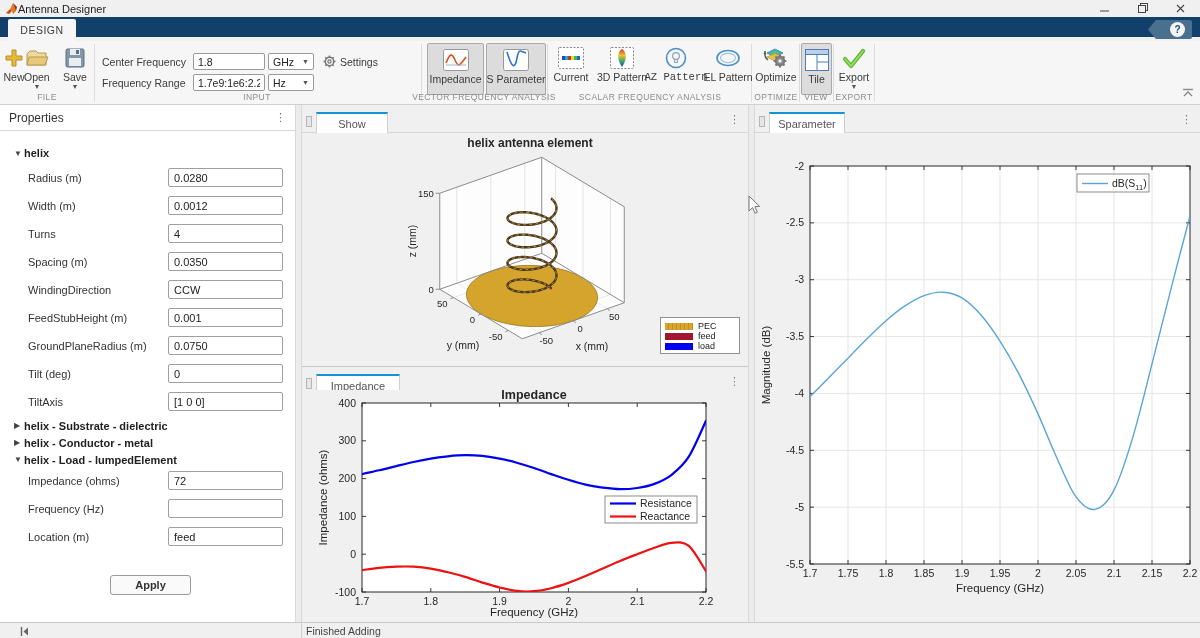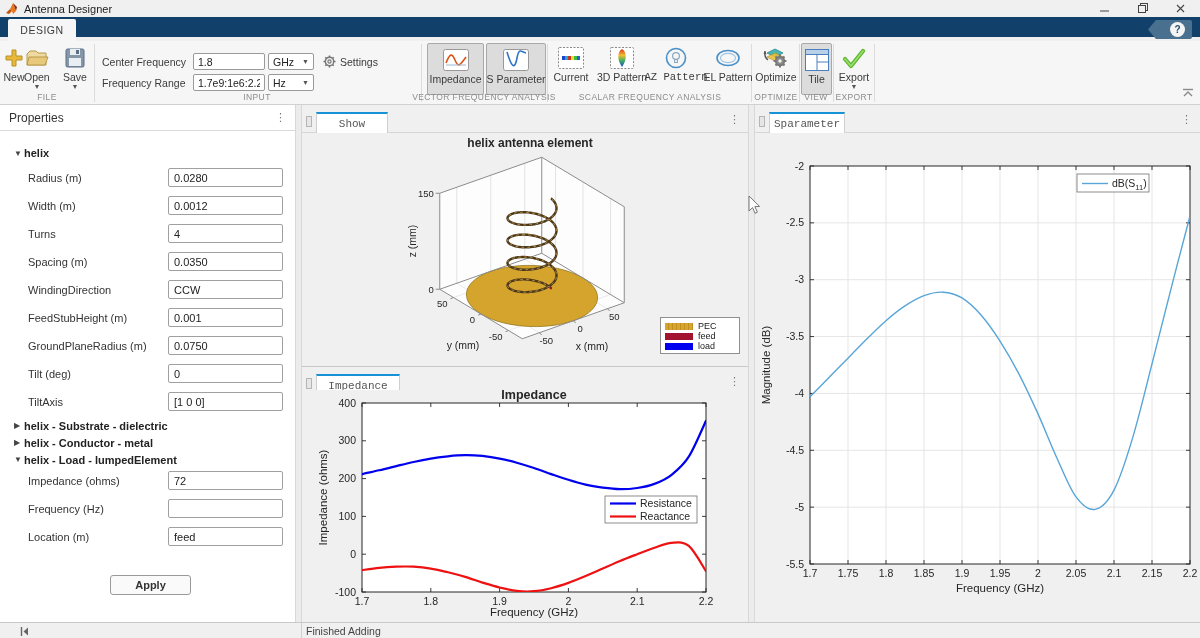--- a/index.html
+++ b/index.html
@@ -2,21 +2,21 @@
 <html><head>
 <meta charset="utf-8">
 <style>
   * { margin:0; padding:0; box-sizing:border-box; }
   html,body { width:1200px; height:638px; overflow:hidden; }
   body { position:relative; font-family:"Liberation Sans","DejaVu Sans",sans-serif; background:#f0f0f0; color:#333; }
   .abs { position:absolute; }
 
   
   #titlebar { left:0; top:0; width:1200px; height:17px; background:#f0f0f0; display:flex; align-items:center; }
-  #titlebar .title { font-size:11px; color:#222; margin-left:6px; }
+  #titlebar .title { font-size:11px; color:#222; }
   #win-controls { position:absolute; right:0; top:0; height:17px; display:flex; }
   .win-btn { width:38px; height:17px; display:flex; align-items:center; justify-content:center; color:#444; font-size:10px; }
 
   
   #ribbon-tabs { left:0; top:17px; width:1200px; height:20px; background:#11406b; }
   #design-tab { position:absolute; left:8px; top:2px; width:68px; height:22px; background:#f6f6f6; display:flex; align-items:center; justify-content:center; font-size:10.5px; letter-spacing:.5px; color:#3b3b3b; border-radius:2px 2px 0 0; }
   #help-tag { position:absolute; right:8px; top:3px; width:44px; height:19px; background:#49708f; clip-path:polygon(0 50%,18% 0,100% 0,100% 100%,18% 100%); display:flex; align-items:center; justify-content:flex-end; border-radius:2px; }
   #help-circle { width:15px; height:15px; margin-right:7px; background:#f4f4f4; border-radius:50%; display:flex; align-items:center; justify-content:center; font-size:10px; font-weight:bold; color:#1c4c74; }
 
   
@@ -42,21 +42,21 @@
   .prop-group .arr { font-size:8px; color:#444; width:10px; }
   .prop-row { position:relative; height:28px; }
   .prop-row .pl { position:absolute; left:28px; top:7px; font-size:11px; color:#333; white-space:nowrap;text-align:center; }
   .prop-row input { position:absolute; left:168px; top:3px; width:115px; height:19px; border:1px solid #a0a0a0; border-radius:2px; font-size:11px; padding:0 5px; font-family:inherit; color:#222; background:#fff; }
   #apply-btn { position:absolute; left:110px; top:470px; width:81px; height:20px; background:#fafafa; border:1px solid #9a9a9a; border-radius:3px; font-weight:bold; font-size:11px; color:#333; display:flex; align-items:center; justify-content:center; }
 
   .vsplit { top:105px; width:7px; height:517px; background:#ececec; border-left:1px solid #d8d8d8; border-right:1px solid #d8d8d8; }
 
   .tabbar { height:28px; background:#f0f0f0; border-bottom:1px solid #d6d6d6; position:relative; }
   .grip { position:absolute; left:4px; top:11px; width:6px; height:11px; background:#e6e6e6; border:1px solid #b5b5b5; }
-  .tab { position:absolute; top:7px; height:21px; background:#fff; border:1px solid #cfcfcf; border-bottom:none; border-top:2px solid #1692d6; display:flex; align-items:center; justify-content:center; font-size:11px; color:#555;font-family:Liberation Mono, monospace; }
+  .tab { position:absolute; top:7px; height:21px; background:#fff; border:1px solid #cfcfcf; border-bottom:none; border-top:2px solid #1692d6; display:flex; align-items:center; justify-content:center; font-size:11px; color:#555; }
   .tab-kebab { position:absolute; right:8px; top:8px; color:#777; font-size:11px; }
 
   #mid-col { left:302px; top:105px; width:446px; height:517px; }
   #show-panel { position:absolute; left:0; top:28px; width:446px; height:233px; background:#f0f0f0; }
   #imp-tabbar { position:absolute; left:0; top:261px; width:446px; border-top:1px solid #c8c8c8; }
   #imp-panel { position:absolute; left:0; top:285px; width:446px; height:232px; background:#f0f0f0; }
 
   #right-col { left:755px; top:105px; width:445px; height:517px; }
   #sparam-panel { position:absolute; left:0; top:28px; width:445px; height:489px; background:#f0f0f0; }
 

